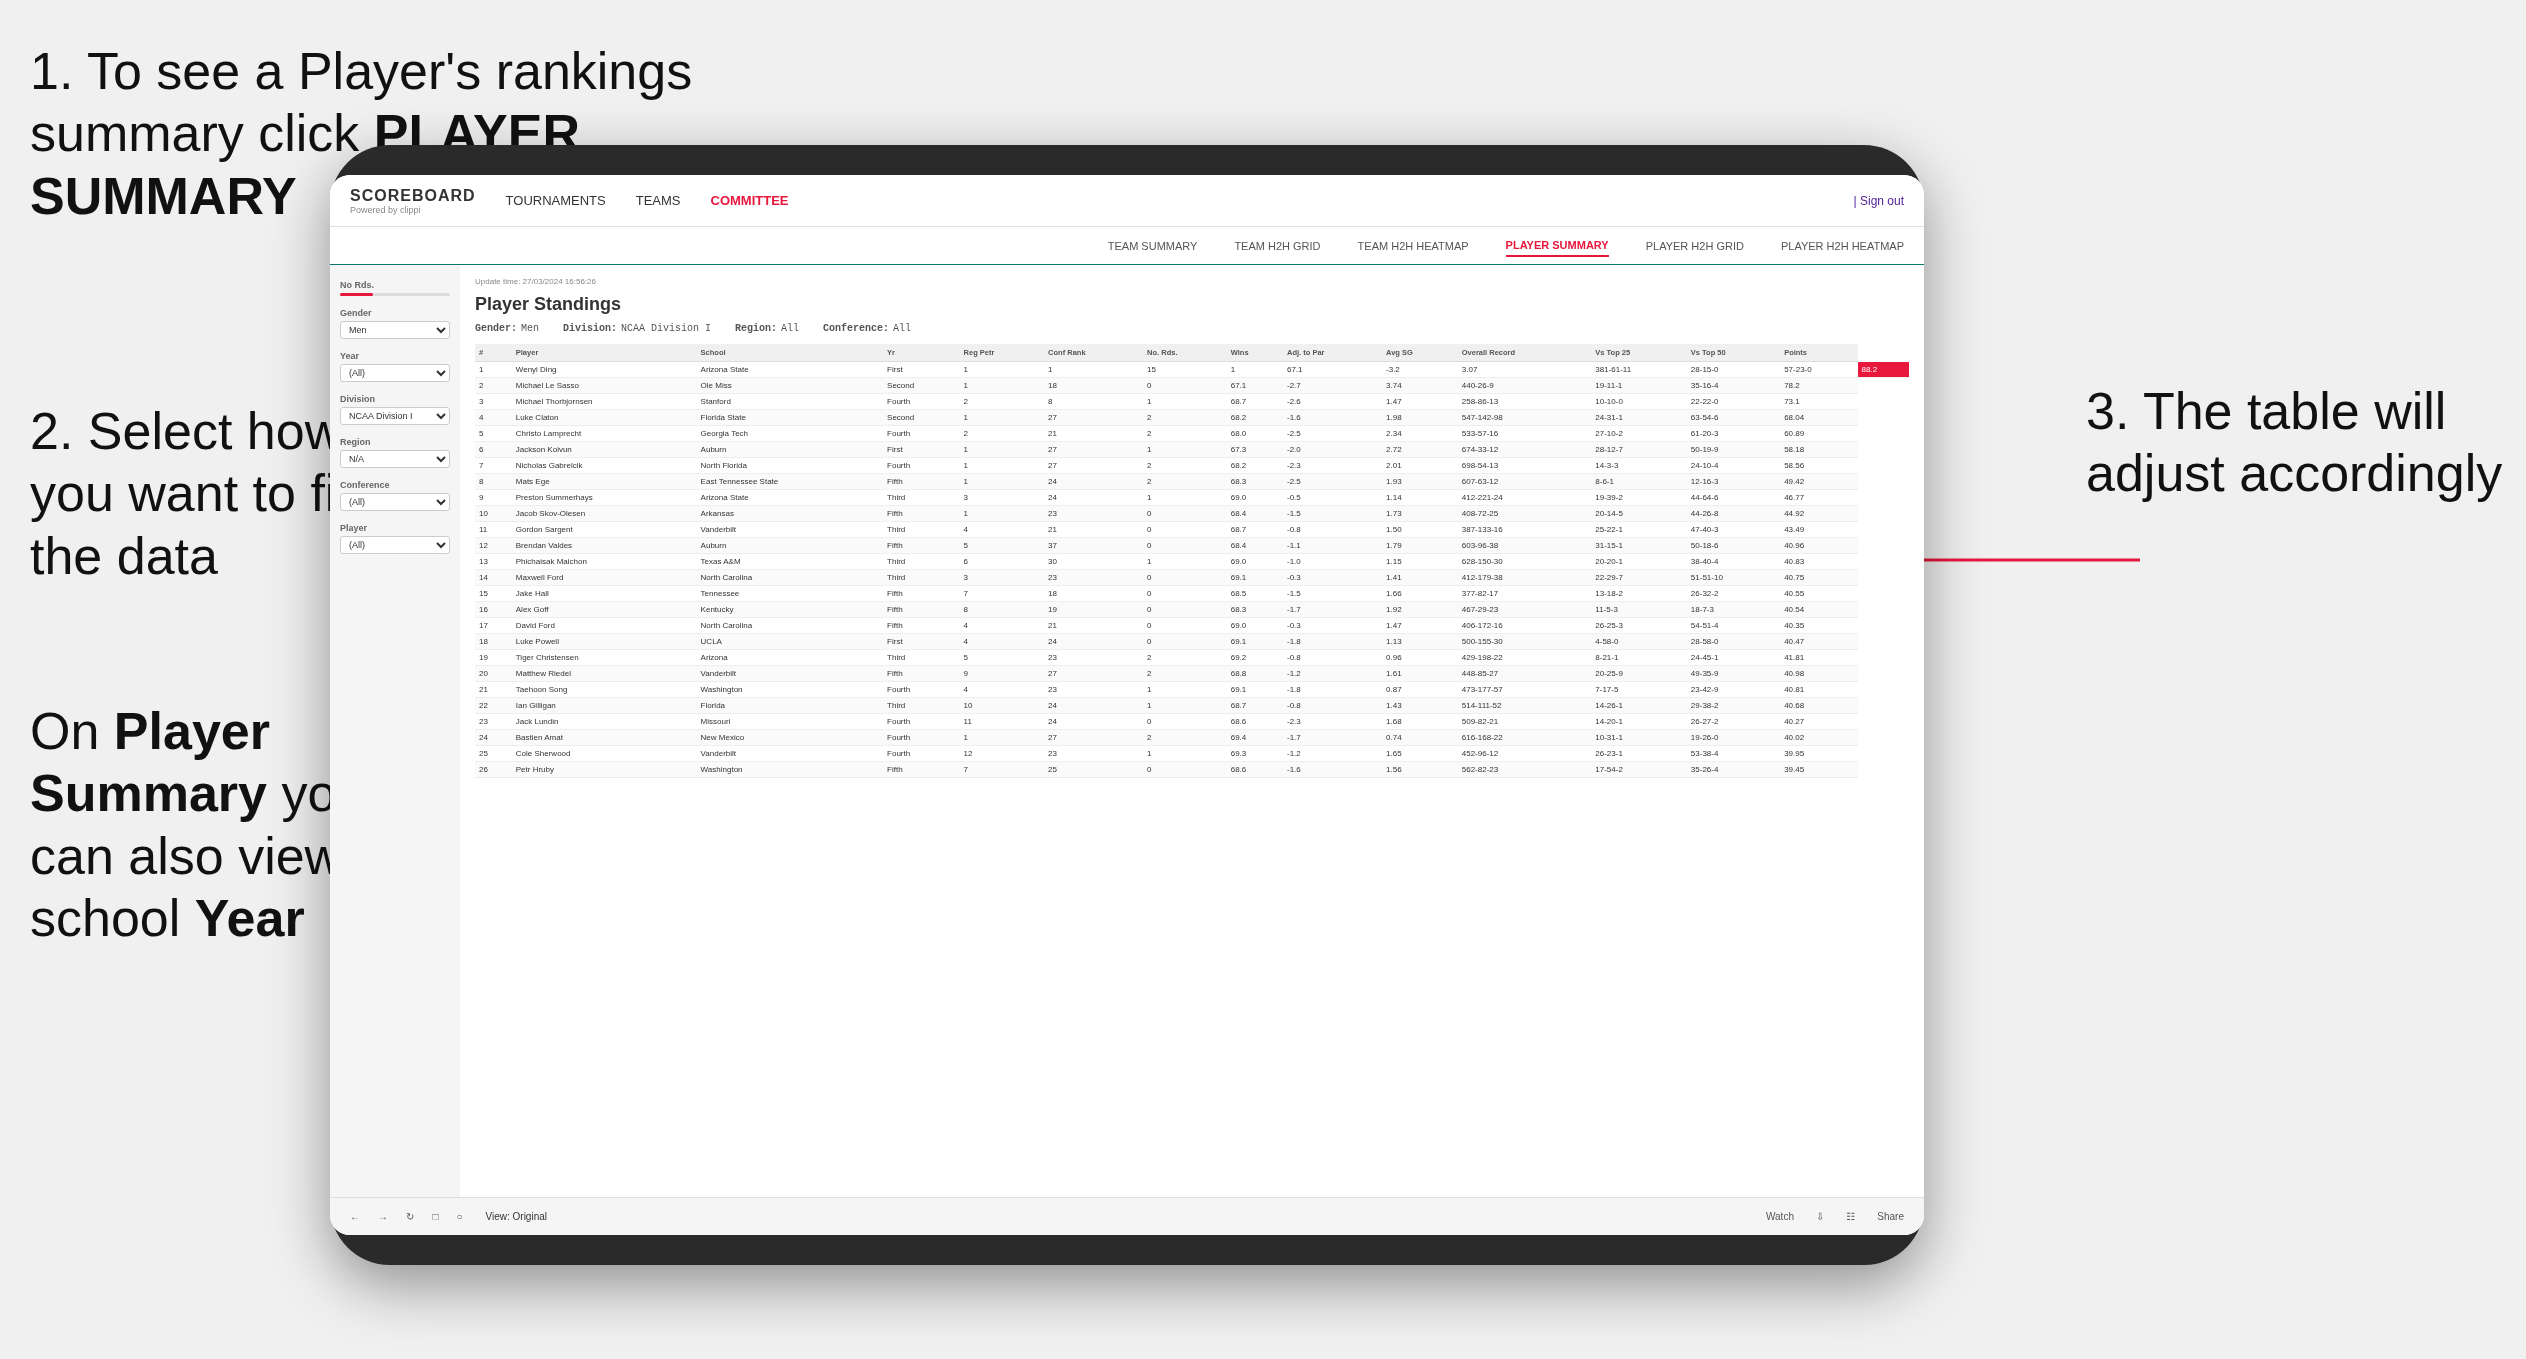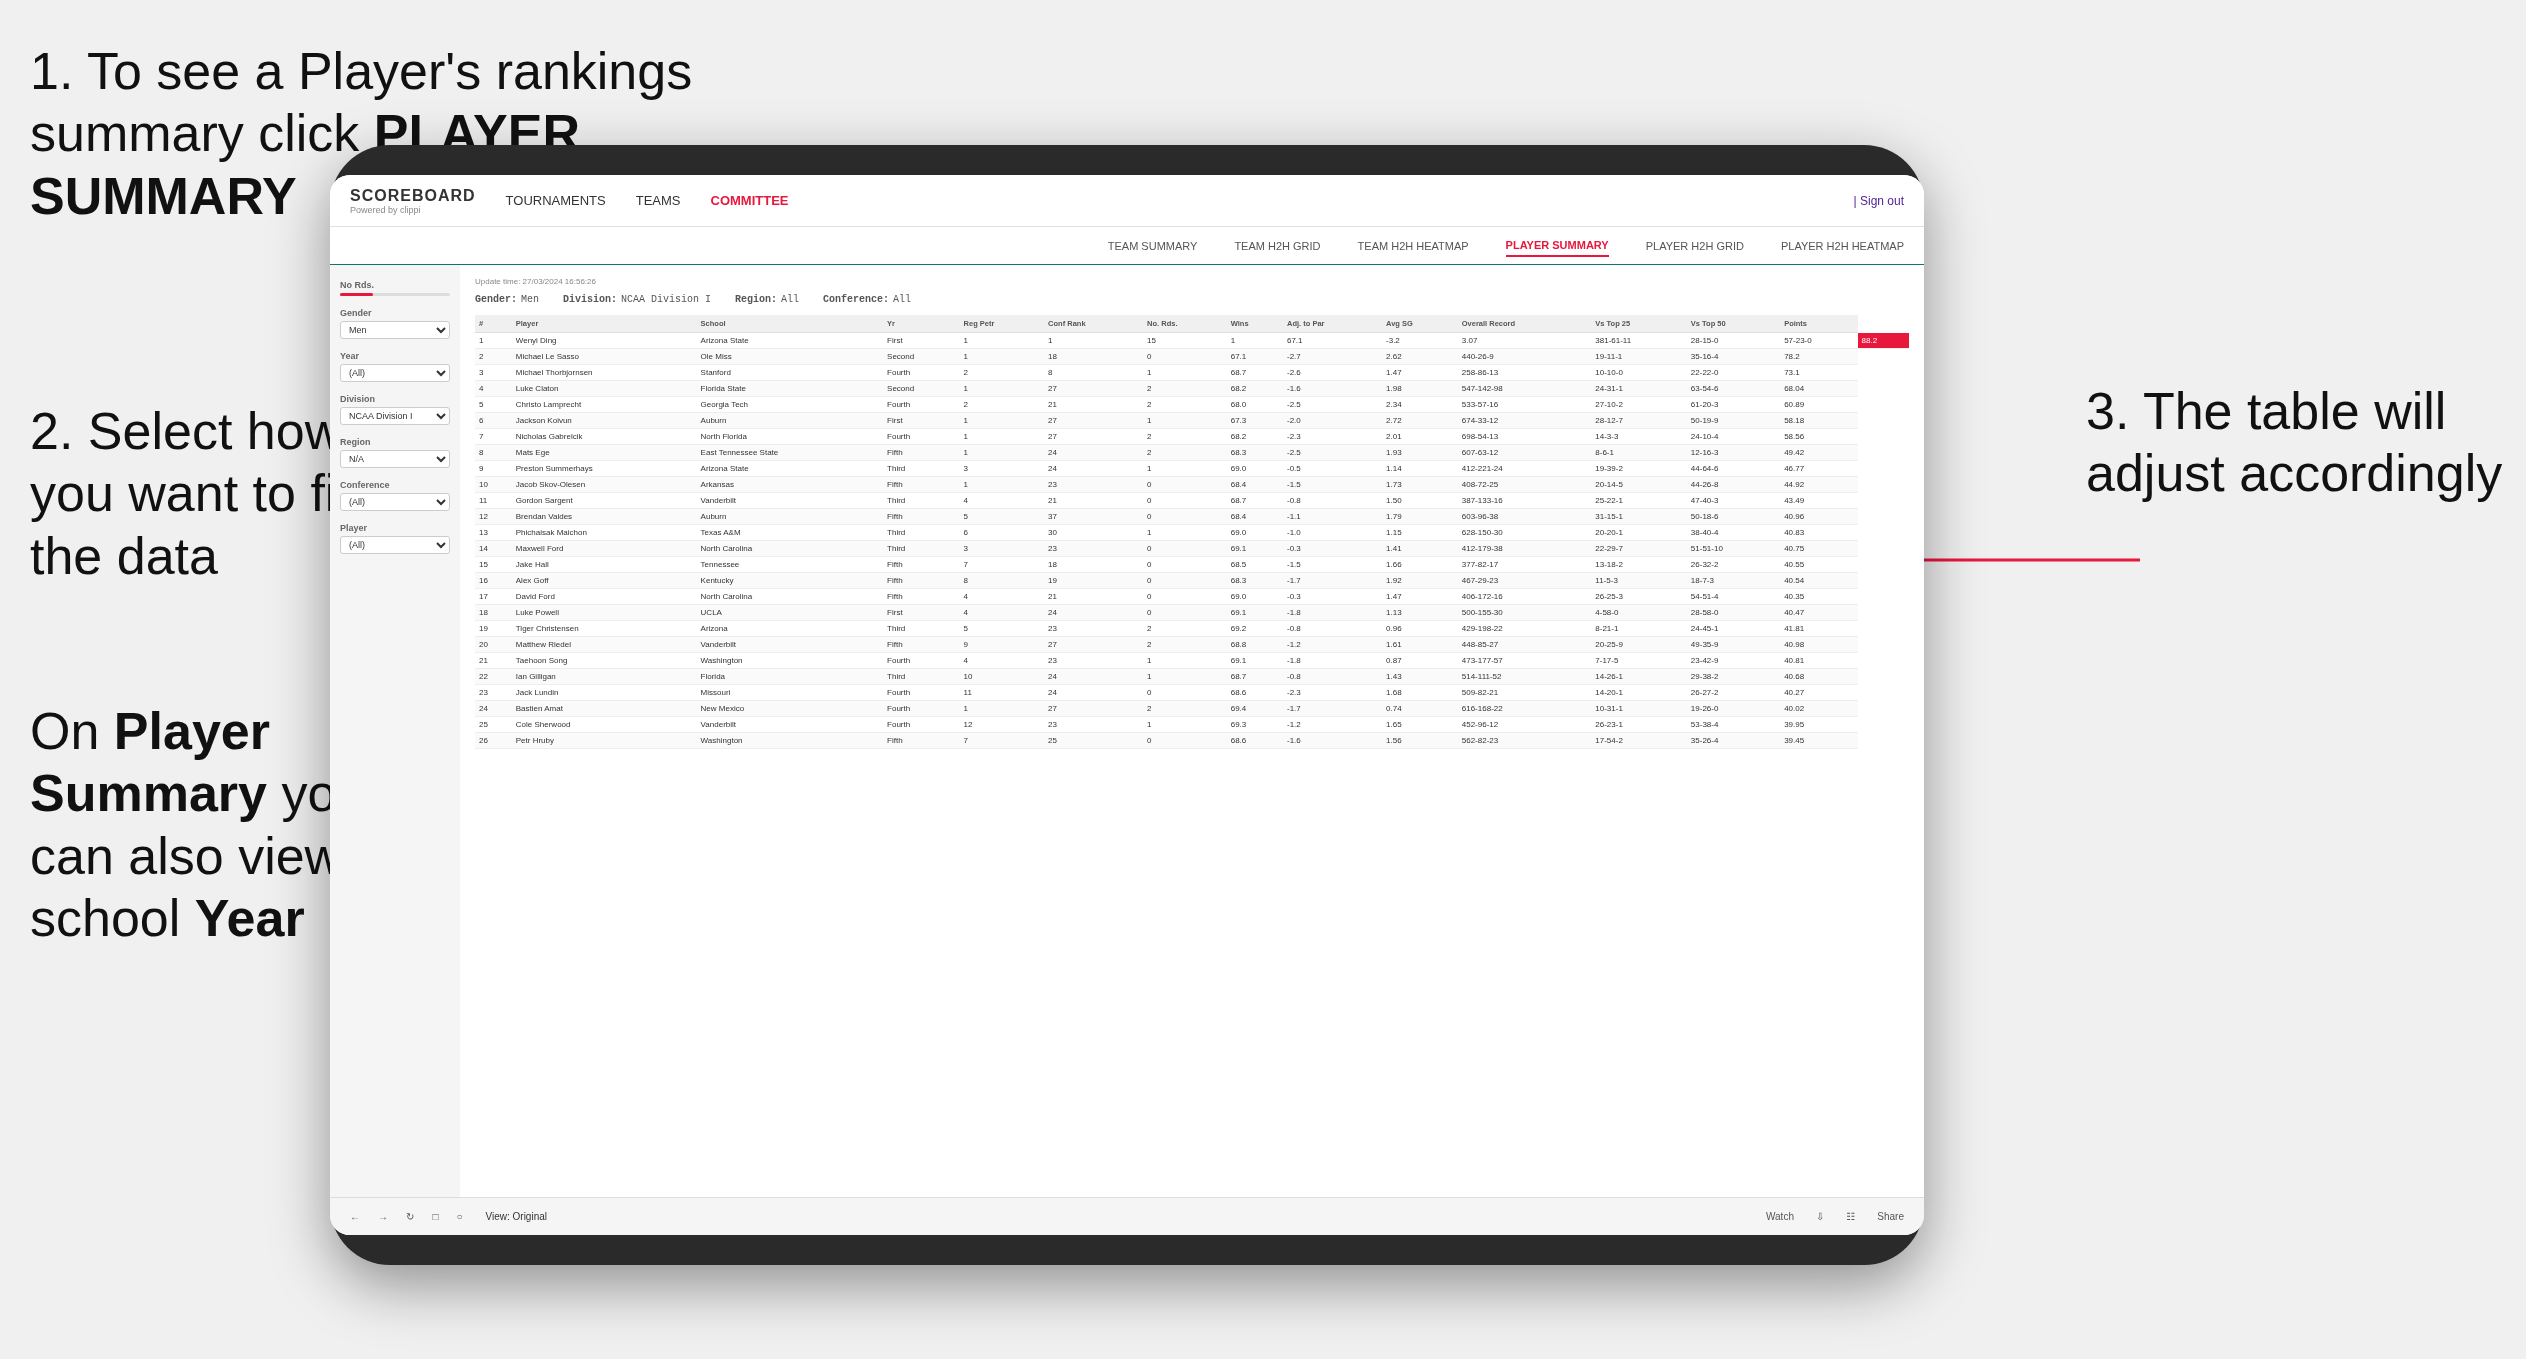--- a/index.html
+++ b/index.html
@@ -409,20 +409,21 @@
           <option>(All)</option>
         </select>
         <div class="sidebar-label">Player</div>
         <select class="sidebar-select">
           <option>(All)</option>
         </select>
       </div>
 
       <div class="table-area">
         <div class="table-update-time">Update time: 27/03/2024 16:56:26</div>
+        <div class="table-title">Player Standings</div>
         <div class="table-filters">
           <div class="filter-item">
             <span class="filter-label">Gender: </span>
             <span>Men</span>
           </div>
           <div class="filter-item">
             <span class="filter-label">Division: </span>
             <span>NCAA Division I</span>
           </div>
           <div class="filter-item">
@@ -474,21 +475,21 @@
               <tr>
                 <td>2</td>
                 <td>Michael Le Sasso</td>
                 <td>Ole Miss</td>
                 <td>Second</td>
                 <td>1</td>
                 <td>18</td>
                 <td>0</td>
                 <td>67.1</td>
                 <td>-2.7</td>
-                <td>2.62</td>
+                <td>3.74</td>
                 <td>440-26-9</td>
                 <td>19-11-1</td>
                 <td>35-16-4</td>
                 <td>78.2</td>
               </tr>
               <tr>
                 <td>3</td>
                 <td>Michael Thorbjornsen</td>
                 <td>Stanford</td>
                 <td>Fourth</td>

